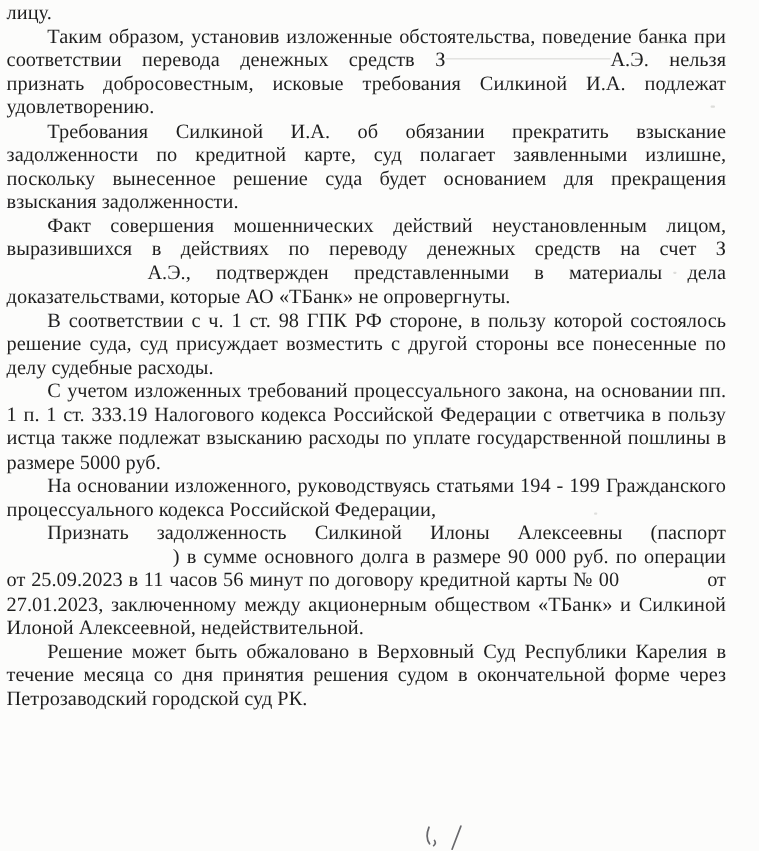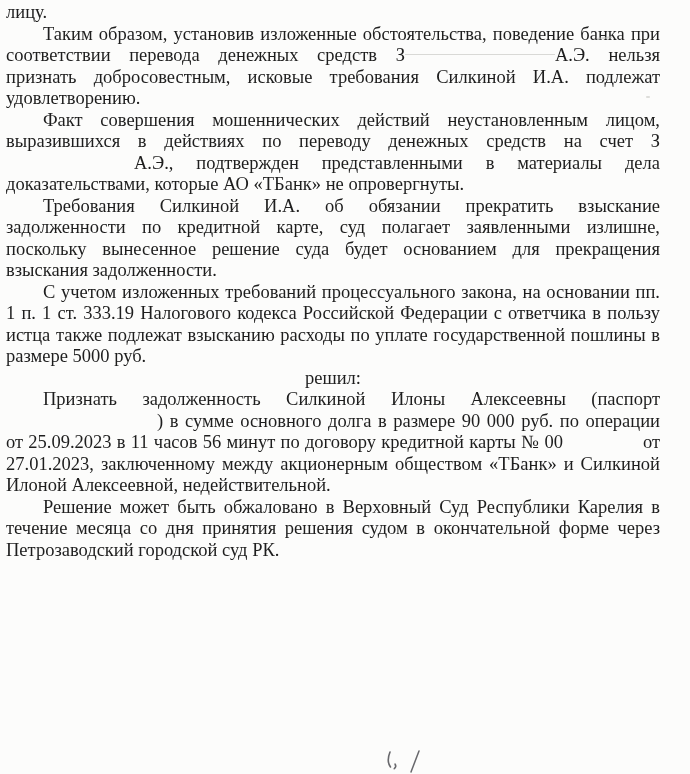--- a/index.html
+++ b/index.html
@@ -55,24 +55,25 @@
   .speck-3 { left: 612px; top: 247px; width: 3px;  height: 2px; opacity: .5; }
   .speck-4 { left: 540px; top: 466px; width: 3px;  height: 2px; opacity: .45; }
 </style>
 </head>
 <body>
 
 <div class="page">
   <div class="doc-body">
       <p class="para"><span>лицу.</span></p>
       <p class="para indent"><span>Таким образом, установив изложенные обстоятельства, поведение банка при соответствии перевода денежных средств З</span><span class="redaction-gap lined" style="width: 150px;"></span><span>А.Э. нельзя признать добросовестным, исковые требования Силкиной И.А. подлежат удовлетворению.</span></p>
+      <p class="para indent"><span>Требования Силкиной И.А. об обязании прекратить взыскание задолженности по кредитной карте, суд полагает заявленными излишне, поскольку вынесенное решение суда будет основанием для прекращения взыскания задолженности.</span></p>
       <p class="para indent"><span>Факт совершения мошеннических действий неустановленным лицом, выразившихся в действиях по переводу денежных средств на счет З</span><span class="redaction-gap" style="width: 128px;"></span><span>А.Э., подтвержден представленными в материалы дела доказательствами, которые АО «ТБанк» не опровергнуты.</span></p>
-      <p class="para indent"><span>Требования Силкиной И.А. об обязании прекратить взыскание задолженности по кредитной карте, суд полагает заявленными излишне, поскольку вынесенное решение суда будет основанием для прекращения взыскания задолженности.</span></p>
+      <p class="para indent"><span>В соответствии с ч. 1 ст. 98 ГПК РФ стороне, в пользу которой состоялось решение суда, суд присуждает возместить с другой стороны все понесенные по делу судебные расходы.</span></p>
       <p class="para indent"><span>С учетом изложенных требований процессуального закона, на основании пп. 1 п. 1 ст. 333.19 Налогового кодекса Российской Федерации с ответчика в пользу истца также подлежат взысканию расходы по уплате государственной пошлины в размере 5000 руб.</span></p>
-      <p class="para center"><span>решил:</span></p>
+      <p class="para indent"><span>На основании изложенного, руководствуясь статьями 194 - 199 Гражданского процессуального кодекса Российской Федерации,</span></p>
       <p class="para indent"><span>Признать задолженность Силкиной Илоны Алексеевны (паспорт</span><span class="redaction-gap" style="width: 135px;"></span><span class="redaction-gap" style="width: 16px;"></span><span>) в сумме основного долга в размере 90 000 руб. по операции от 25.09.2023 в 11 часов 56 минут по договору кредитной карты № 00</span><span class="redaction-gap" style="width: 80px;"></span><span>от 27.01.2023, заключенному между акционерным обществом «ТБанк» и Силкиной Илоной Алексеевной, недействительной.</span></p>
       <p class="para indent"><span>Решение может быть обжаловано в Верховный Суд Республики Карелия в течение месяца со дня принятия решения судом в окончательной форме через Петрозаводский городской суд РК.</span></p>
     </div>
 
   <svg class="pen-mark" viewBox="0 0 46 25" xmlns="http://www.w3.org/2000/svg">
     <path d="M7 3 C 5 8, 4.5 14, 7.5 18" fill="none" stroke="#4e4e52" stroke-width="1.6" stroke-linecap="round" opacity="0.85"></path>
     <path d="M12 15 c 1.2 1.6, 0.6 3.6, -0.8 4.8" fill="none" stroke="#4e4e52" stroke-width="1.5" stroke-linecap="round" opacity="0.85"></path>
     <path d="M36 2 L 28 23" fill="none" stroke="#4e4e52" stroke-width="1.5" stroke-linecap="round" opacity="0.85"></path>
   </svg>
 

